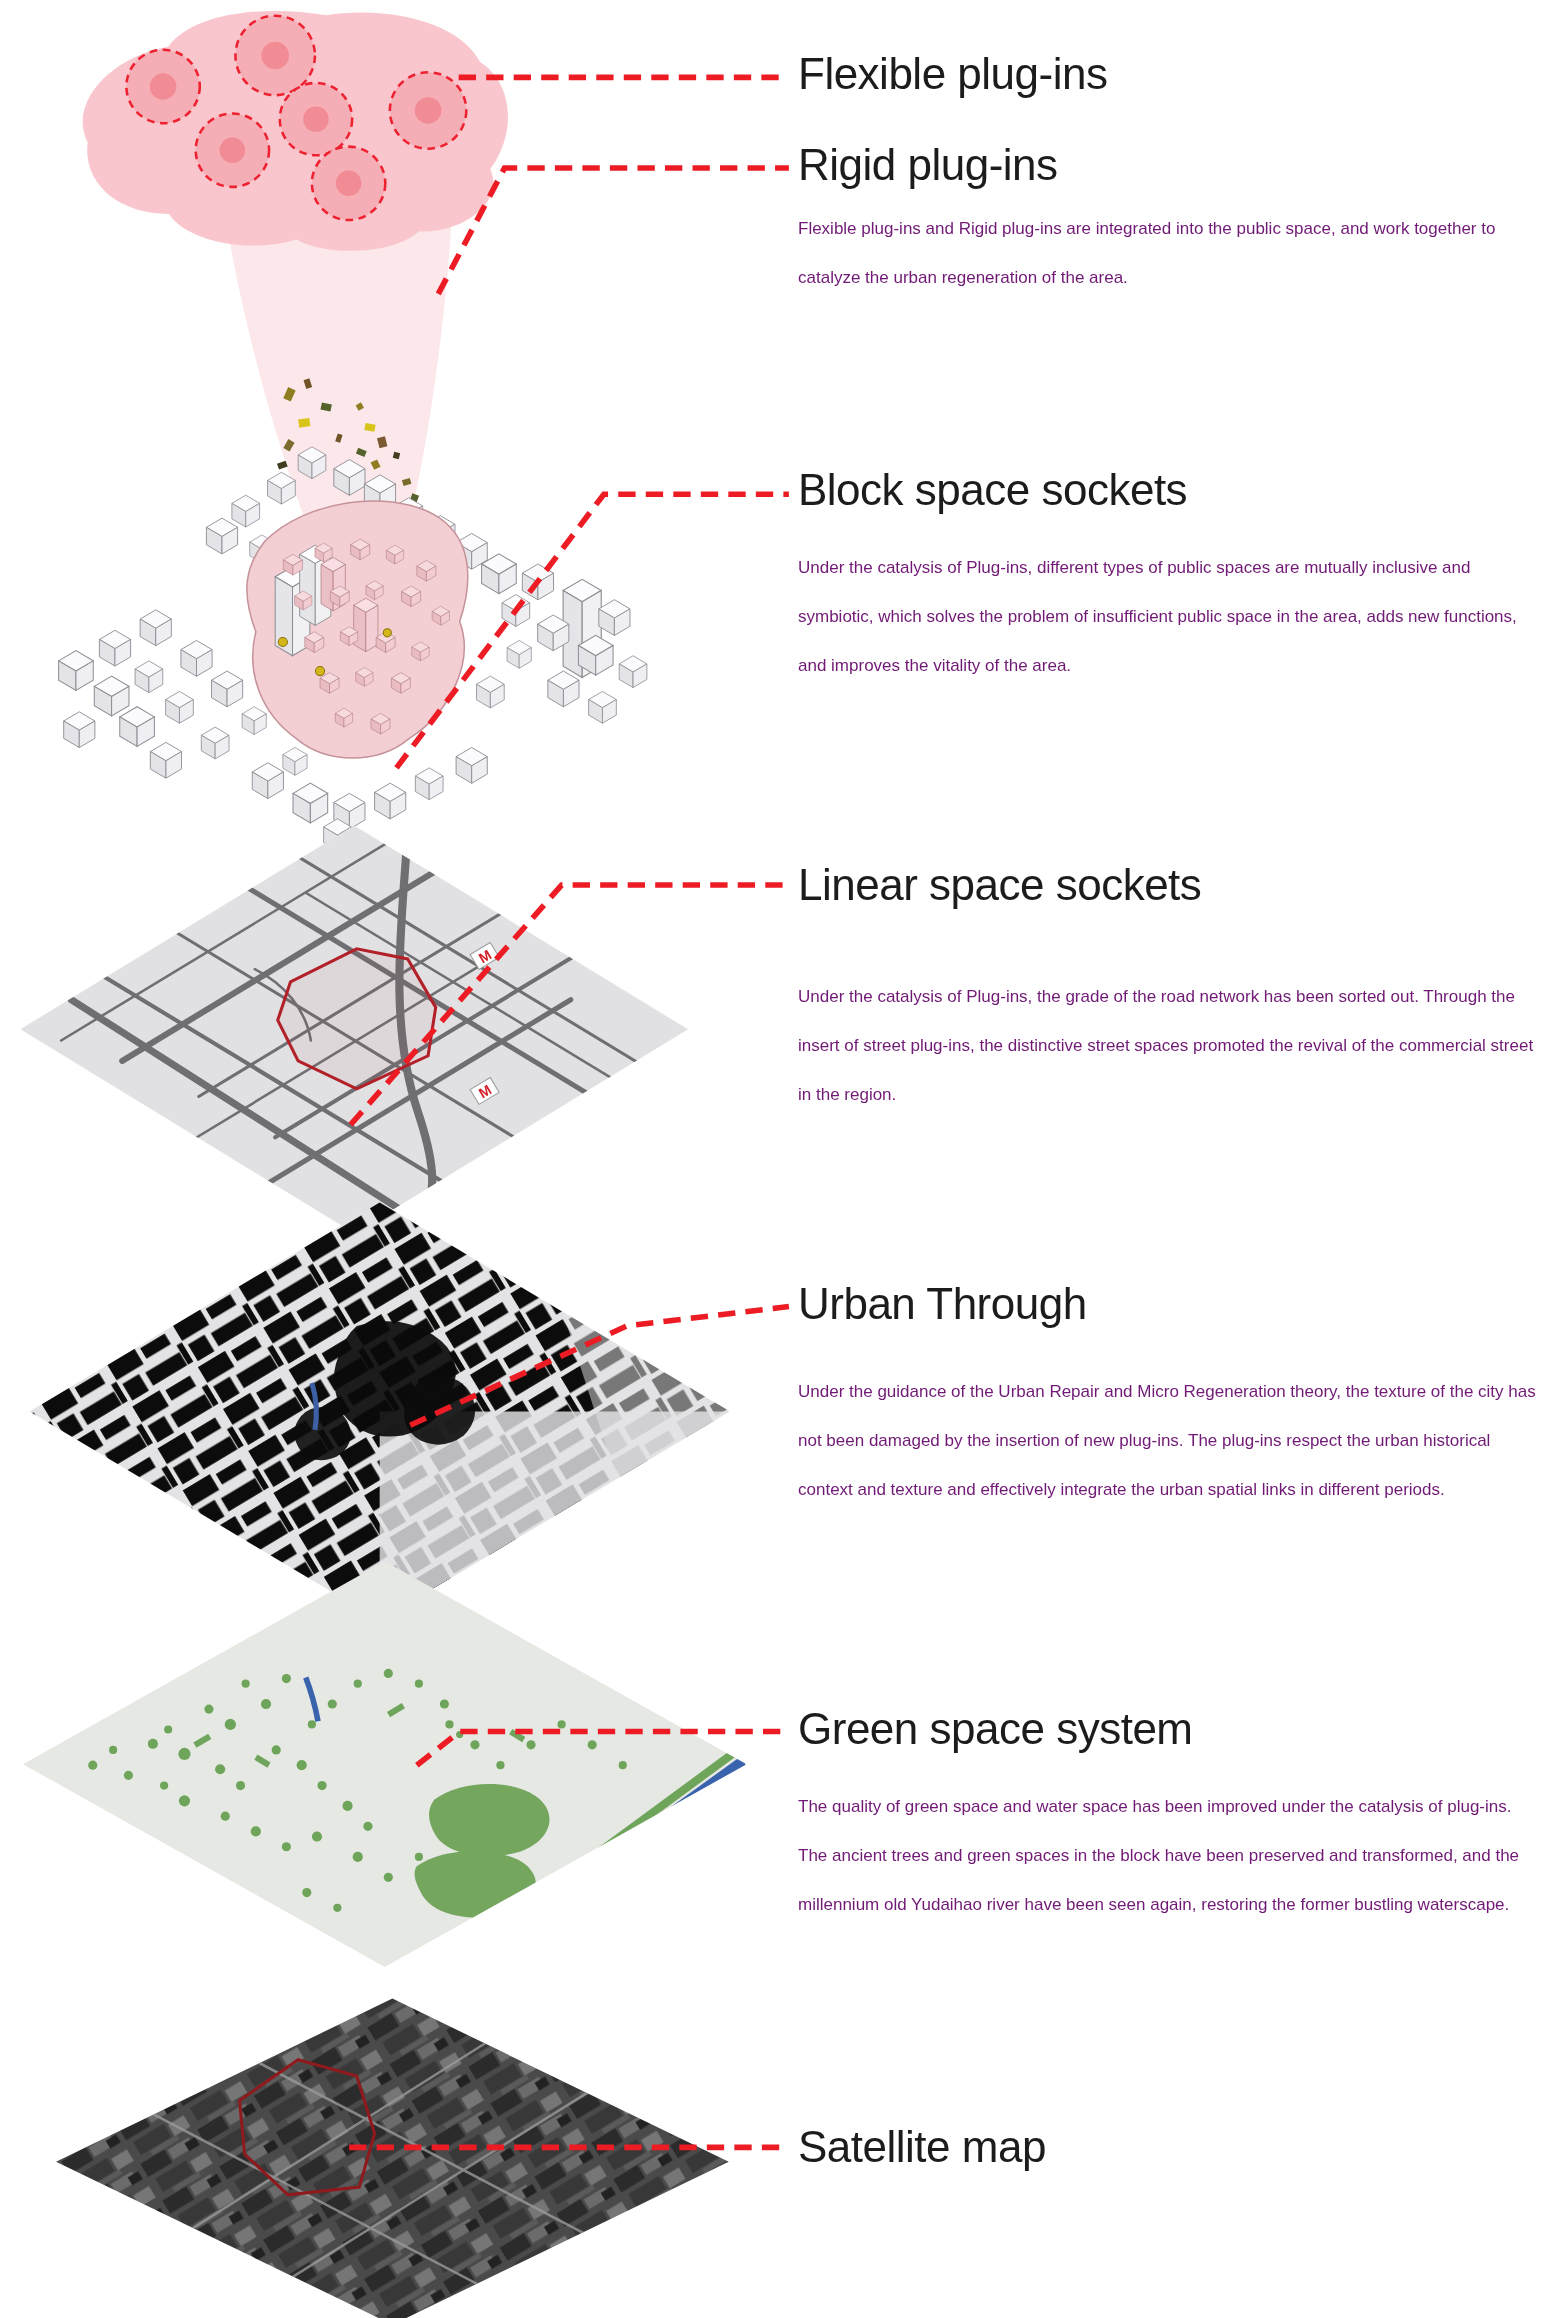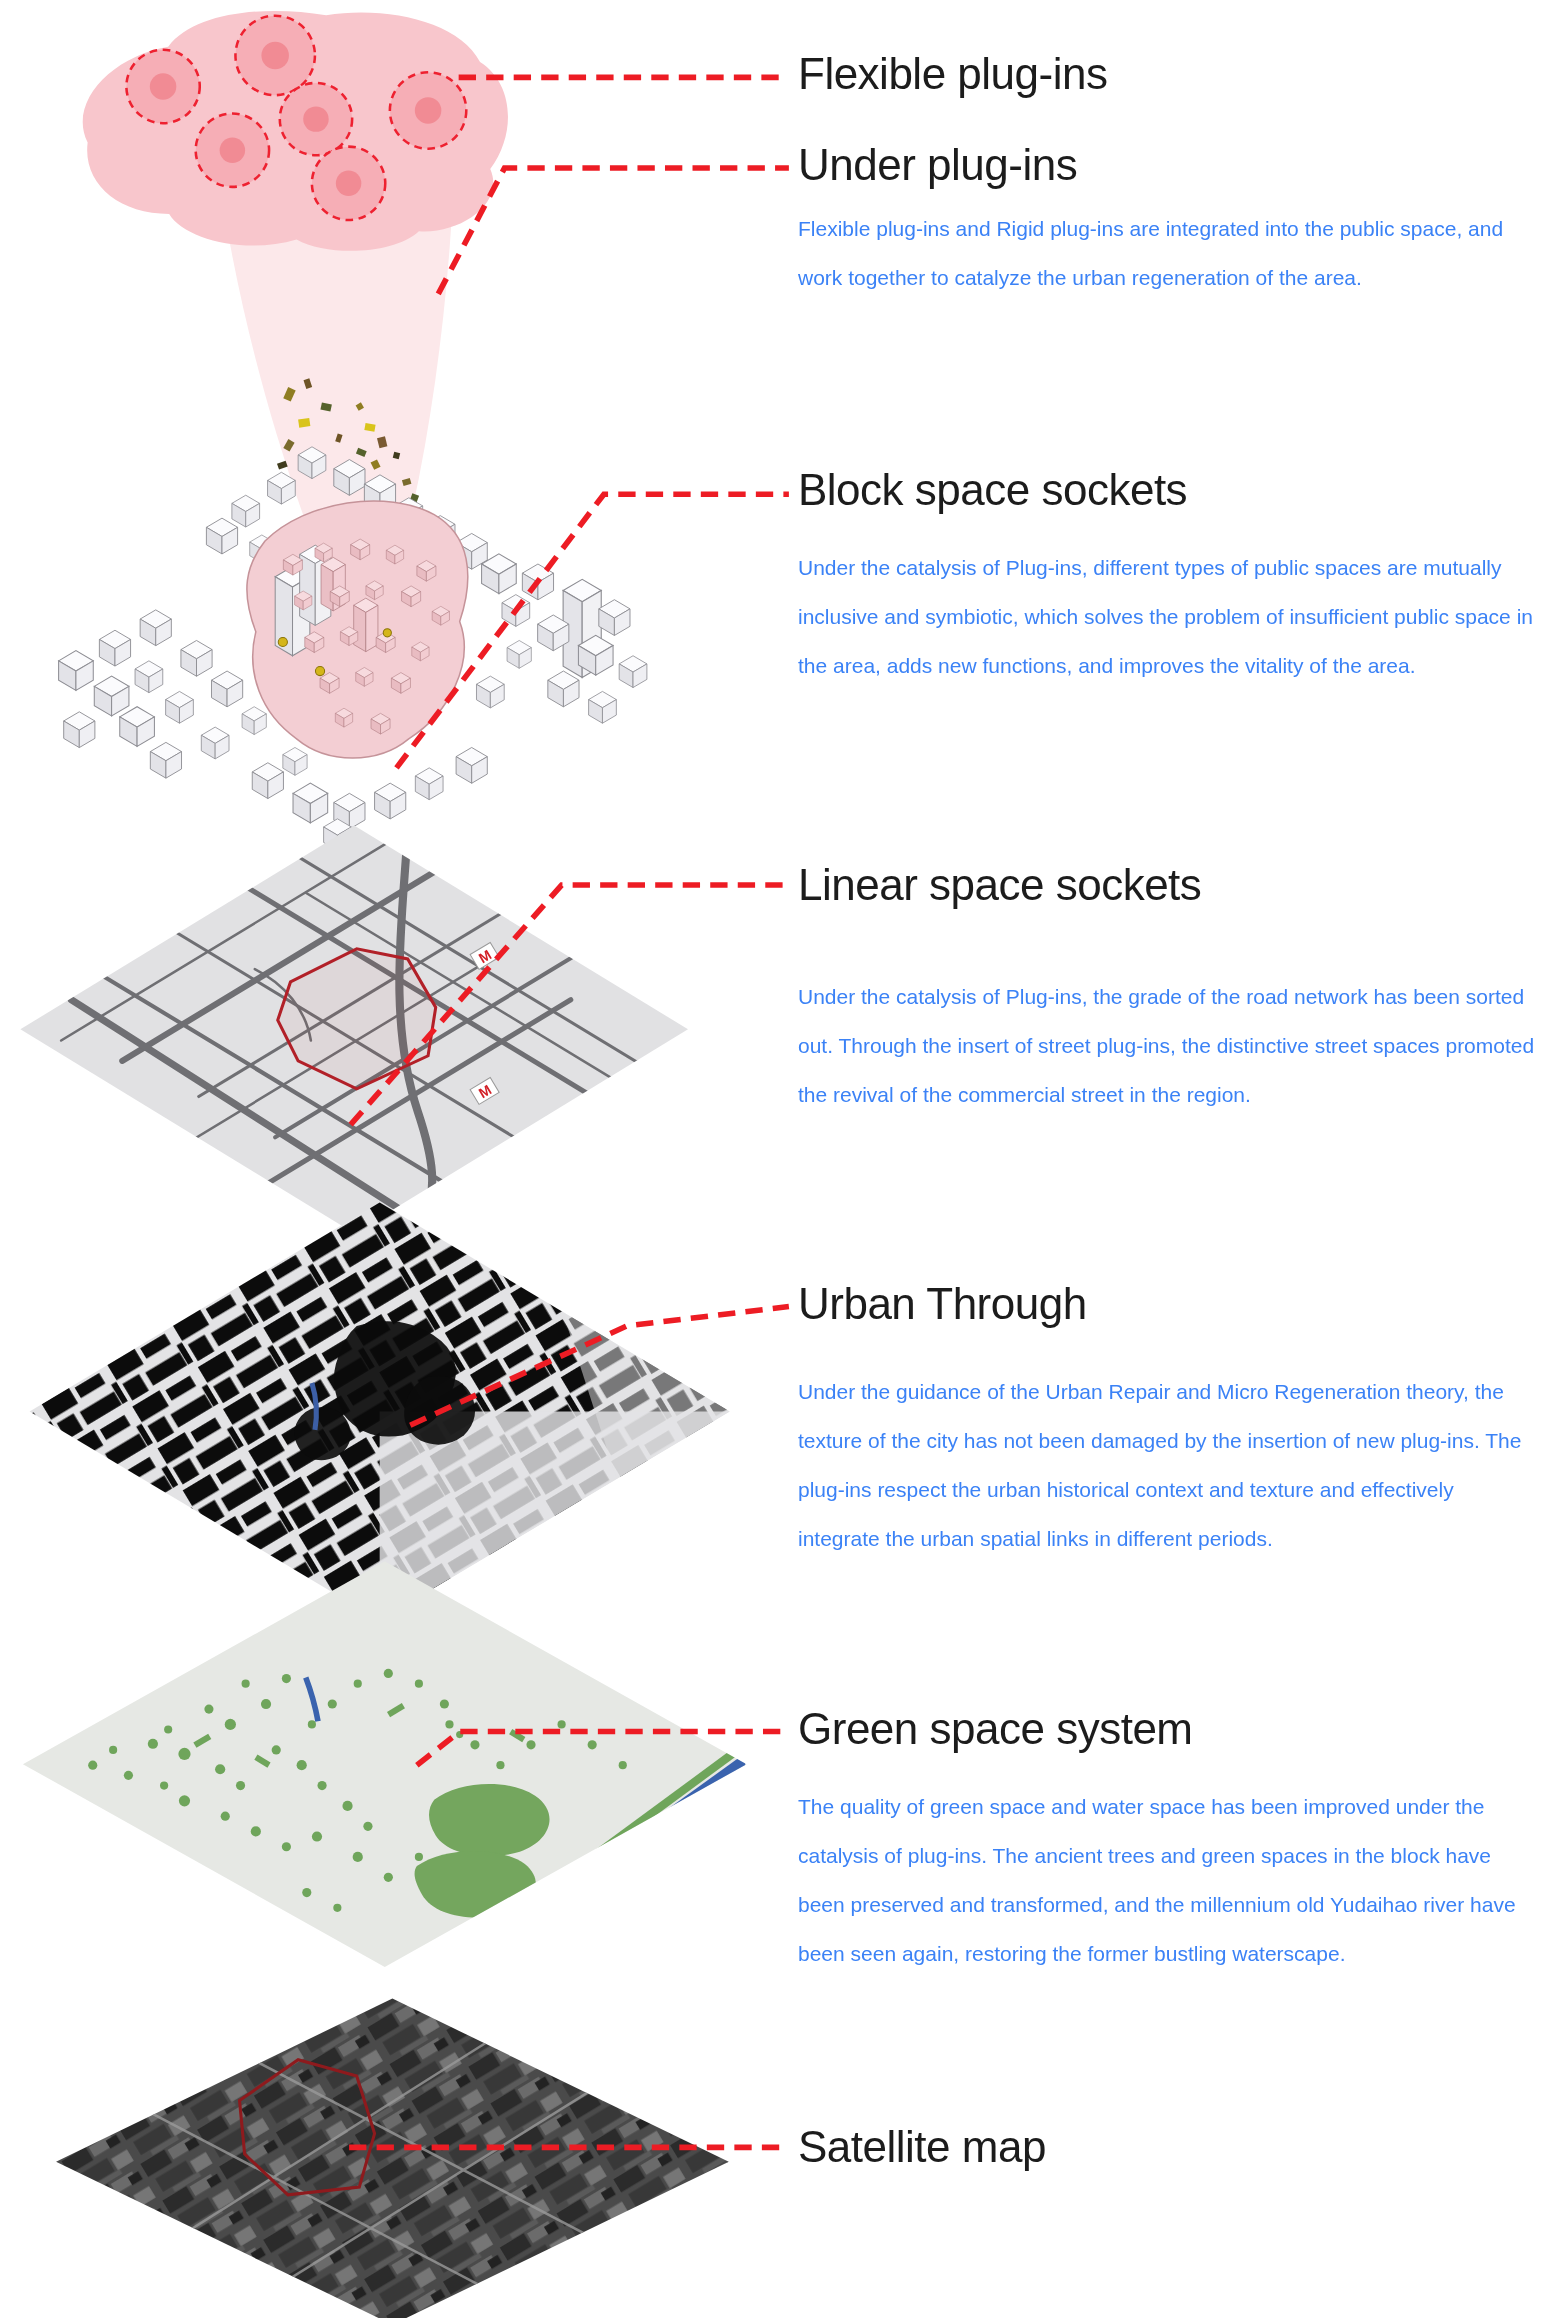--- a/index.html
+++ b/index.html
@@ -17,21 +17,21 @@
   }
   .stack{
     position:absolute;left:0;top:0;width:795px;height:2319px;
   }
   .txt{position:absolute;left:798px;width:739px;color:var(--ink);}
   .hd{
     font-size:44px;line-height:1.05;font-weight:400;color:#1c1c1c;
     letter-spacing:-0.5px;white-space:nowrap;
   }
   .para{
-    font-size:21px;line-height:49px;font-weight:400;color:#3b82f6;
+    font-size:17px;line-height:49px;font-weight:400;color:#701a75;
     letter-spacing:0px;
   }
 </style>
 </head>
 <body>
 
 <div class="page">
 
   <svg class="stack" viewBox="0 0 1560 4547" aria-hidden="true">
     <defs>
@@ -355,21 +355,21 @@
       <path d="M 860,575 L 990,328 L 1548,328"></path>
       <path d="M 778,1505 L 1185,968 L 1548,968"></path>
       <path d="M 688,2205 L 1102,1735 L 1548,1735"></path>
       <path d="M 805,2795 L 1230,2600 L 1548,2562"></path>
       <path d="M 818,3462 L 902,3396 L 1548,3396"></path>
       <path d="M 685,4212 L 1548,4212"></path>
     </g>
   </svg>
 
   <div class="txt hd" style="top:51px">Flexible plug-ins</div>
-  <div class="txt hd" style="top:142px">Under plug-ins</div>
+  <div class="txt hd" style="top:142px">Rigid plug-ins</div>
   <div class="txt para" style="top:204px">Flexible plug-ins and Rigid plug-ins are integrated into the public space, and work together to catalyze the urban regeneration of the area.</div>
 
   <div class="txt hd" style="top:467px">Block space sockets</div>
   <div class="txt para" style="top:543px">Under the catalysis of Plug-ins, different types of public spaces are mutually inclusive and symbiotic, which solves the problem of insufficient public space in the area, adds new functions, and improves the vitality of the area.</div>
 
   <div class="txt hd" style="top:862px">Linear space sockets</div>
   <div class="txt para" style="top:972px">Under the catalysis of Plug-ins, the grade of the road network has been sorted out. Through the insert of street plug-ins, the distinctive street spaces promoted the revival of the commercial street in the region.</div>
 
   <div class="txt hd" style="top:1281px">Urban Through</div>
   <div class="txt hd" style="top:1706px">Green space system</div>

